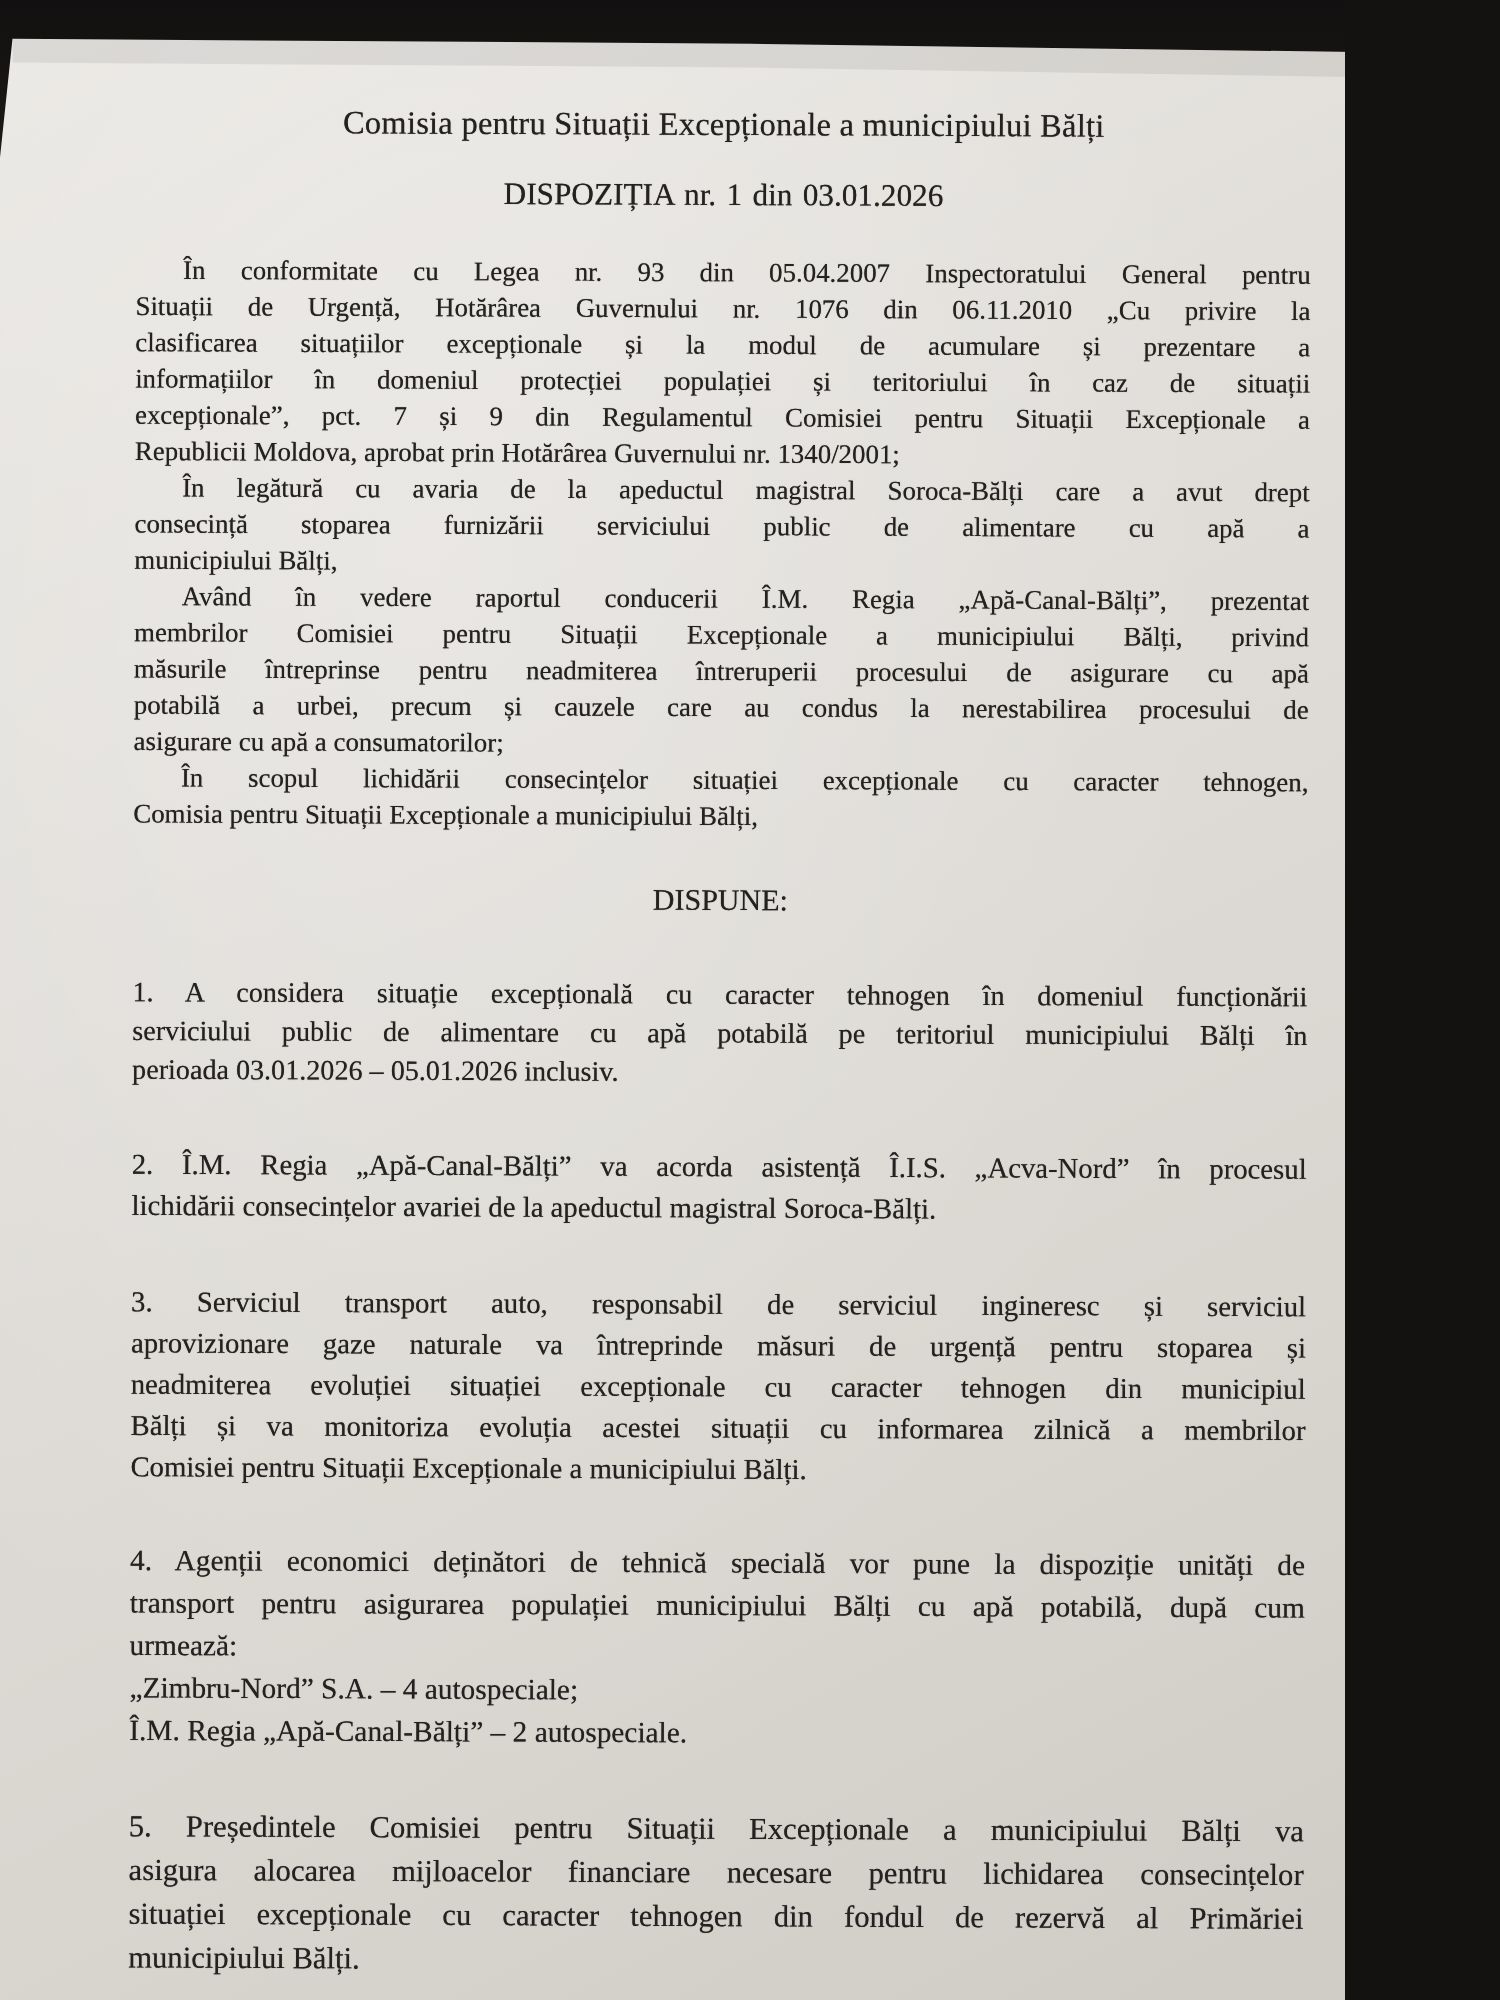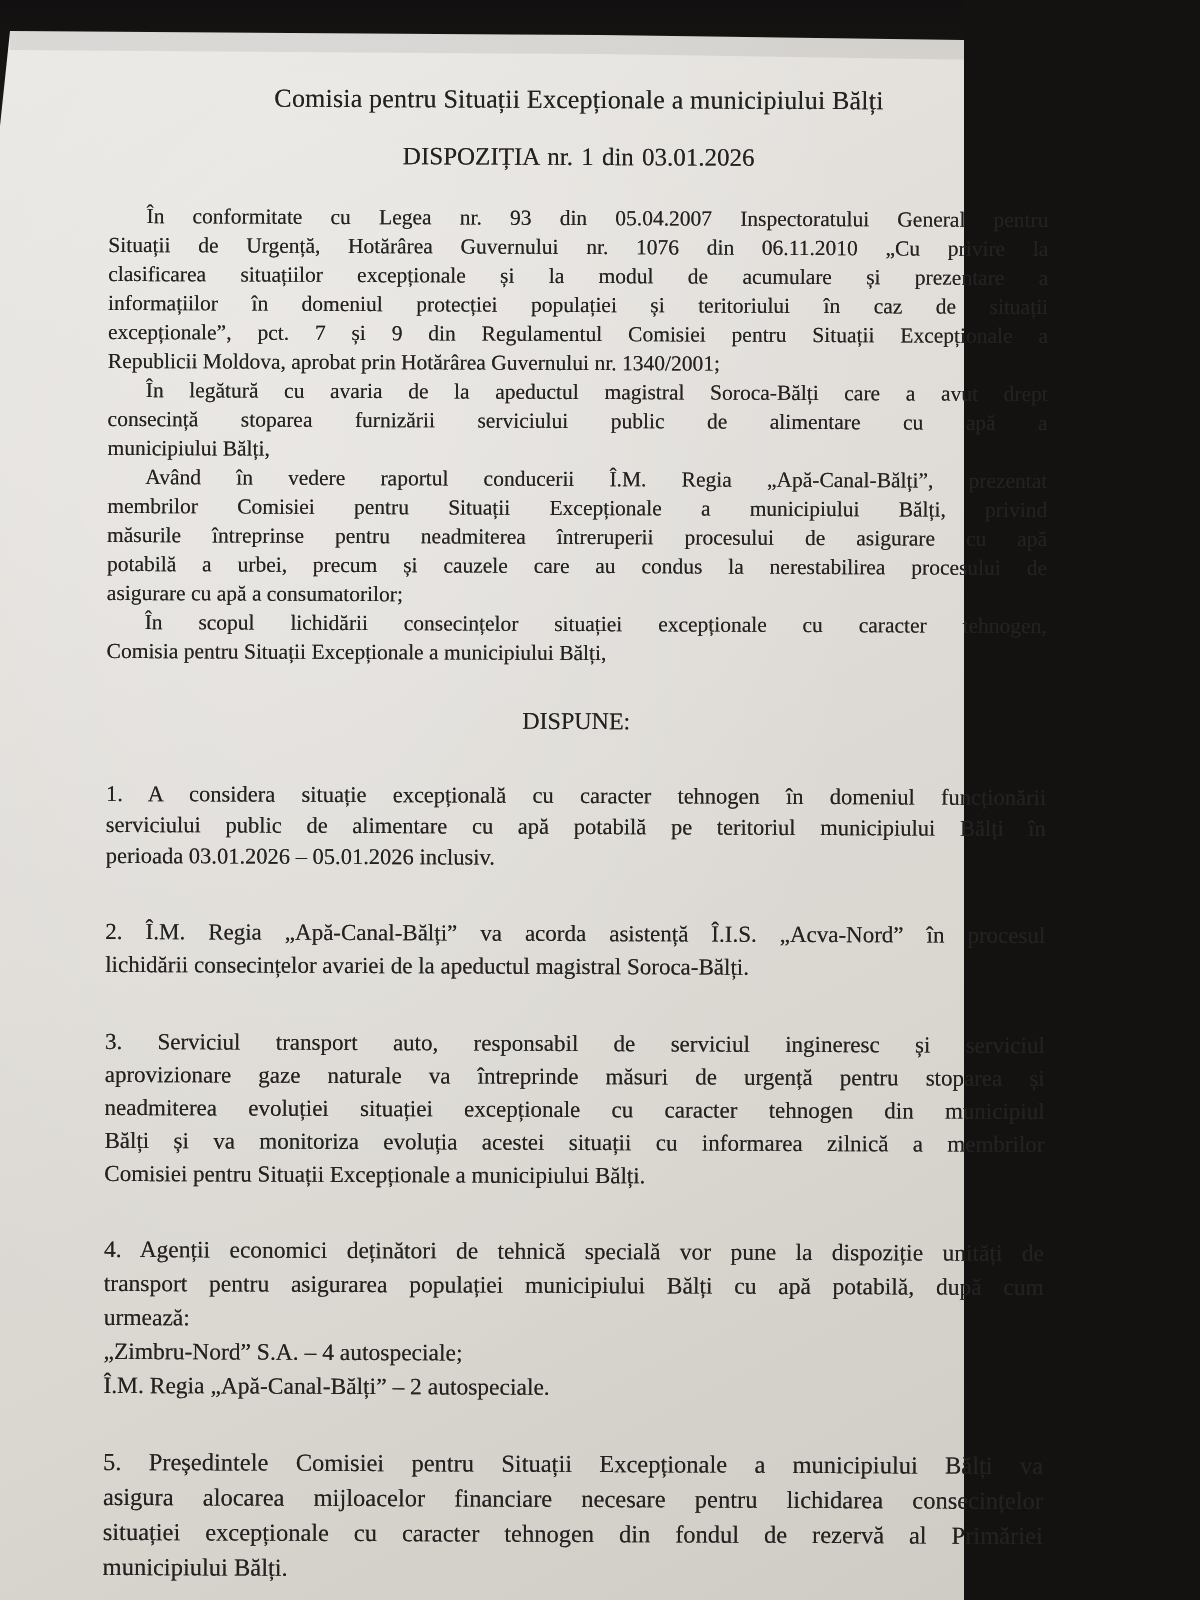--- a/index.html
+++ b/index.html
@@ -3,21 +3,21 @@
 <meta charset="utf-8">
 <style>
   html, body {
     margin: 0; padding: 0;
     width: 1200px; height: 1600px;
     overflow: hidden;
     background: #141210;
   }
   .photo {
     position: relative;
-    width: 964px; height: 1600px;
+    width: 1076px; height: 1600px;
     font-family: "Liberation Serif", "DejaVu Serif", serif;
   }
   
   .paper {
     position: absolute; inset: 0;
     background:
       radial-gradient(ellipse at 32% 28%, rgba(255,255,255,0.22), rgba(255,255,255,0) 62%),
       linear-gradient(153deg, #eae8e4 0%, #e1deda 38%, #d9d6d0 72%, #cfccc5 100%);
   }
   

